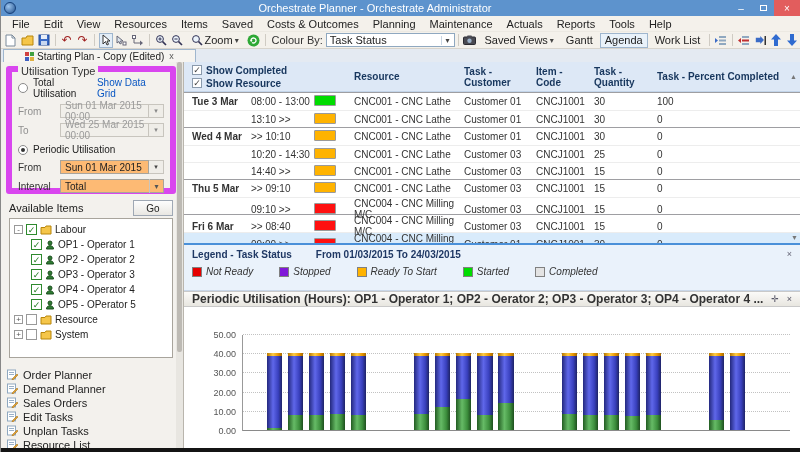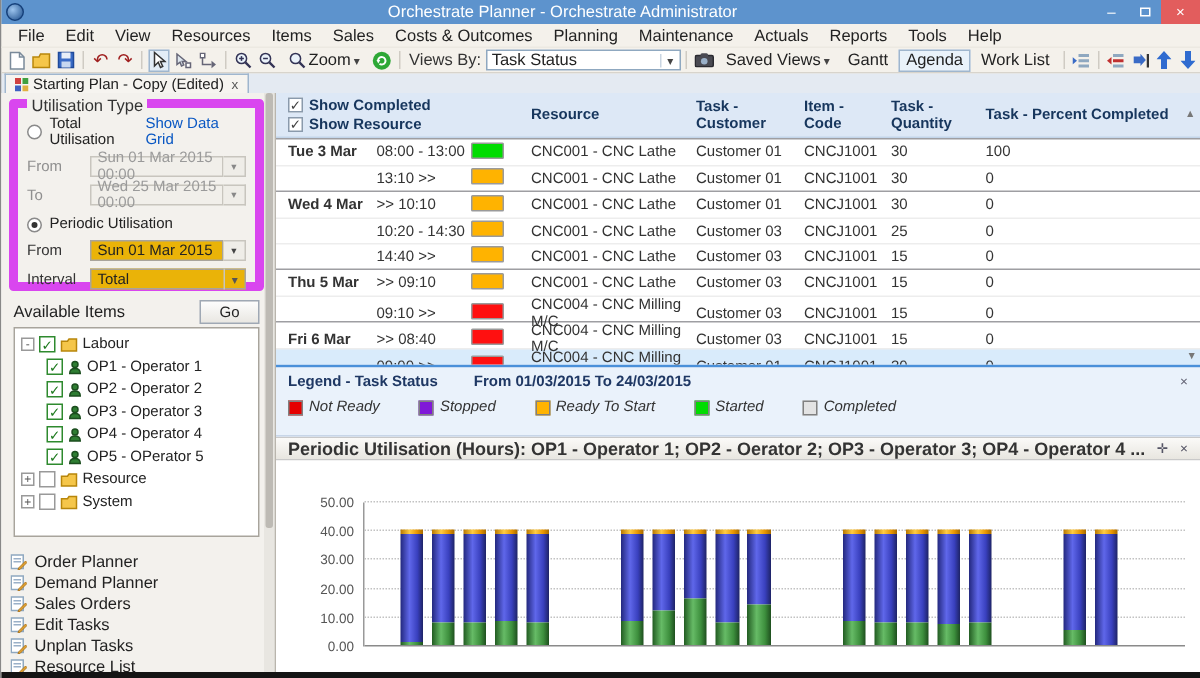--- a/index.html
+++ b/index.html
@@ -29,41 +29,41 @@
   .tb-combo { display:flex; align-items:center; width:150px; height:14px; background:#fff; border:1px solid #8FA8C0; }
   .tb-combo .val { flex:1; padding-left:3px; }
   .tb-combo .arrow { width:13px; text-align:center; color:#444; font-size:8px; border-left:1px solid #C9D5E2; }
   .tb-btn { padding:0 4px; margin:0 1px; height:15px; display:inline-flex; align-items:center; border:1px solid transparent; }
   .tb-btn.sel { border:1px solid #9FB6CE; background:#E9F2FA; }
   .tb-caret { font-size:8px; color:#444; margin-left:2px; }
   .ico-txt { font-size:12px; line-height:1; }
 
   
   .tabstrip { height:13px; background:#E4EAF2; display:flex; align-items:flex-end; padding-left:2px; }
-  .tab { display:flex; align-items:center; gap:3px; height:13px; background:#F6F4F0; border:1px solid #9FB6CE; border-bottom:none; padding:0 6px; font-size:10px; }
+  .tab { display:flex; align-items:center; gap:3px; height:13px; background:#F6F4F0; border:1px solid #9FB6CE; border-bottom:none; padding:0 21px; font-size:10px; }
   .tab-close { color:#555; font-size:9px; padding-left:2px; }
 
   
   .body { position:absolute; top:62px; bottom:4px; left:0; right:0; display:flex; background:#fff; }
   .bottom-strip { position:absolute; bottom:0; left:0; right:0; height:4px; background:#141414; }
 
   
   .left-panel { width:183px; background:#F3F1ED; position:relative; overflow:hidden; flex:none; border-right:1px solid #B9B5AD; }
   .left-scroll { position:absolute; right:0; top:0; bottom:0; width:7px; background:#E8E6E1; }
   .left-scroll .thumb { position:absolute; top:0; left:1px; width:5px; height:290px; background:#BDBAB4; border-radius:2px; }
   .groupbox { position:absolute; left:5px; top:4px; width:170px; height:128px; border:6px solid #d946ef; border-radius:3px; }
   .groupbox-title { position:absolute; top:-7px; left:6px; background:#F3F1ED; padding:0 3px; color:#333; }
   .row-line { display:flex; align-items:center; margin:5px 6px 0 6px; }
   .radio { width:10px; height:10px; border-radius:50%; border:1px solid #8A8A8A; background:#fff; margin-right:5px; flex:none; position:relative; }
   .radio.sel::after { content:""; position:absolute; left:2px; top:2px; width:4px; height:4px; border-radius:50%; background:#333; }
   .link { color:#0957C3; margin-left:auto; cursor:pointer; font-size:10px; }
   .fld-label { width:42px; color:#8F8F8F; font-size:10px; }
   .fld-label.en { color:#333; }
   .fld { flex:1; height:14px; border:1px solid #C8C5BE; background:#F1EFEA; color:#9A9A9A; font-size:10px; display:flex; align-items:center; padding-left:4px; }
-  .fld.en { background:#eab308; color:#222; border-color:#A8A49C;text-align:center; }
+  .fld.en { background:#fdba74; color:#222; border-color:#A8A49C;text-align:center; }
   .cal-btn { width:15px; height:14px; border:1px solid #C8C5BE; border-left:none; background:#EFEDE8; display:flex; align-items:center; justify-content:center; font-size:7px; color:#888; }
   .combo-arrow { width:14px; height:14px; border-left:1px solid #C8C5BE; display:flex; align-items:center; justify-content:center; font-size:8px; color:#555; margin-left:auto; }
   .spin { width:12px; height:14px; border:1px solid #C8C5BE; border-left:none; background:#EFEDE8; display:flex; flex-direction:column; align-items:center; justify-content:center; font-size:5px; color:#555; line-height:1.1; }
   .avail-row { position:absolute; top:138px; left:8px; right:10px; display:flex; align-items:center; }
   .go-btn { margin-left:auto; width:40px; height:16px; border:1px solid #9FA8B4; background:linear-gradient(#FDFDFD,#E9E7E2); display:flex; align-items:center; justify-content:center; font-size:10px; }
   .treebox { position:absolute; top:156px; left:8px; right:10px; height:140px; background:#fff; border:1px solid #A8A49C; padding:3px 0 0 4px; overflow:hidden; }
   .tree-row { display:flex; align-items:center; height:15px; gap:3px; font-size:10px; }
   .expander { width:9px; height:9px; border:1px solid #999; background:#fff; font-size:8px; line-height:7px; text-align:center; color:#555; flex:none; }
   .tcheck { width:11px; height:11px; border:1px solid #2E8A2E; background:#fff; color:#1E7A1E; font-size:9px; line-height:10px; text-align:center; flex:none; font-weight:bold; }
   .tcheck.empty { border-color:#999; color:transparent; }
@@ -135,21 +135,21 @@
       <span class="win-btn close">×</span>
     </span>
   </div>
 
   <div class="menubar" id="menu-bar">
       <span class="menu-item">File</span>
       <span class="menu-item">Edit</span>
       <span class="menu-item">View</span>
       <span class="menu-item">Resources</span>
       <span class="menu-item">Items</span>
-      <span class="menu-item">Sales</span>
+      <span class="menu-item">Saved</span>
       <span class="menu-item">Costs &amp; Outcomes</span>
       <span class="menu-item">Planning</span>
       <span class="menu-item">Maintenance</span>
       <span class="menu-item">Actuals</span>
       <span class="menu-item">Reports</span>
       <span class="menu-item">Tools</span>
       <span class="menu-item">Help</span>
     </div>
 
   <div class="toolbar">
@@ -218,21 +218,21 @@
       <span class="tb-caret">▾</span>
       </span>
     <span class="tb-icon">
       <svg width="13" height="13" viewBox="0 0 13 13">
           <circle cx="6.5" cy="6.5" r="6" fill="#2EA836"></circle>
           <path d="M4 6.5a2.5 2.5 0 1 1 1 2" fill="none" stroke="#fff" stroke-width="1.3"></path>
           <polygon points="3,6 5.5,6 4.2,8.3" fill="#fff"></polygon>
         </svg>
       </span>
     <span class="tb-sep"></span>
-    <span class="tb-label">Views By:</span>
+    <span class="tb-label">Colour By:</span>
     <span class="tb-combo">
       <span class="val">Task Status</span>
       <span class="arrow">▾</span>
       </span>
     <span class="tb-sep"></span>
     <span class="tb-icon">
       <svg width="13" height="10" viewBox="0 0 13 10">
           <rect x="0.5" y="2" width="12" height="7.5" rx="1" fill="#4A4A52" stroke="#2A2A30"></rect>
           <rect x="4" y="0.5" width="5" height="3" rx="1" fill="#4A4A52"></rect>
           <circle cx="6.5" cy="5.8" r="2.2" fill="#9AB0C8"></circle>

